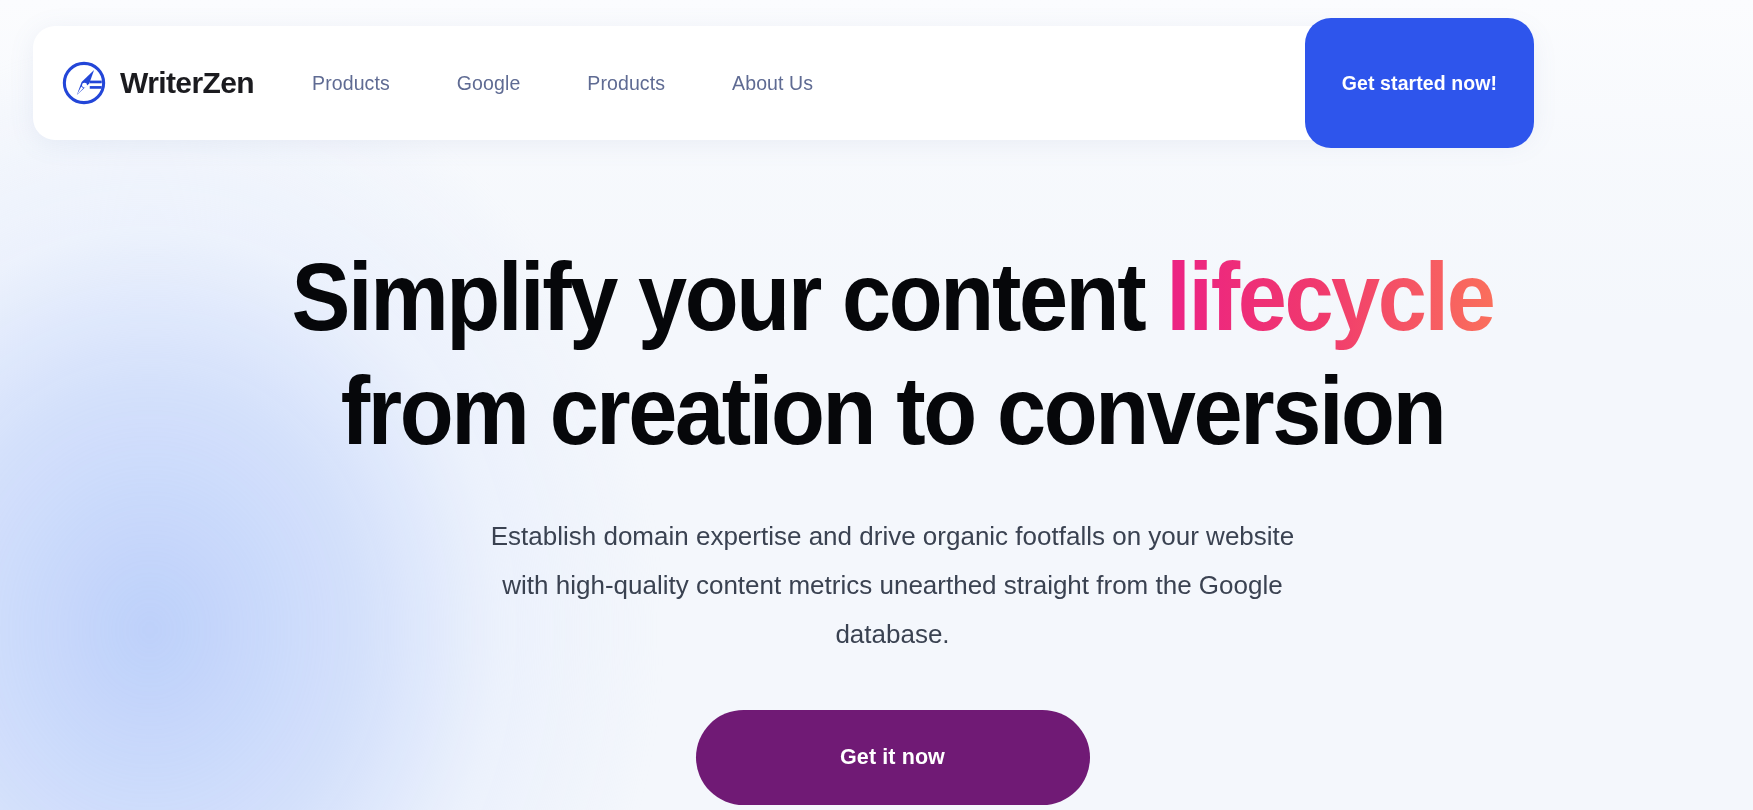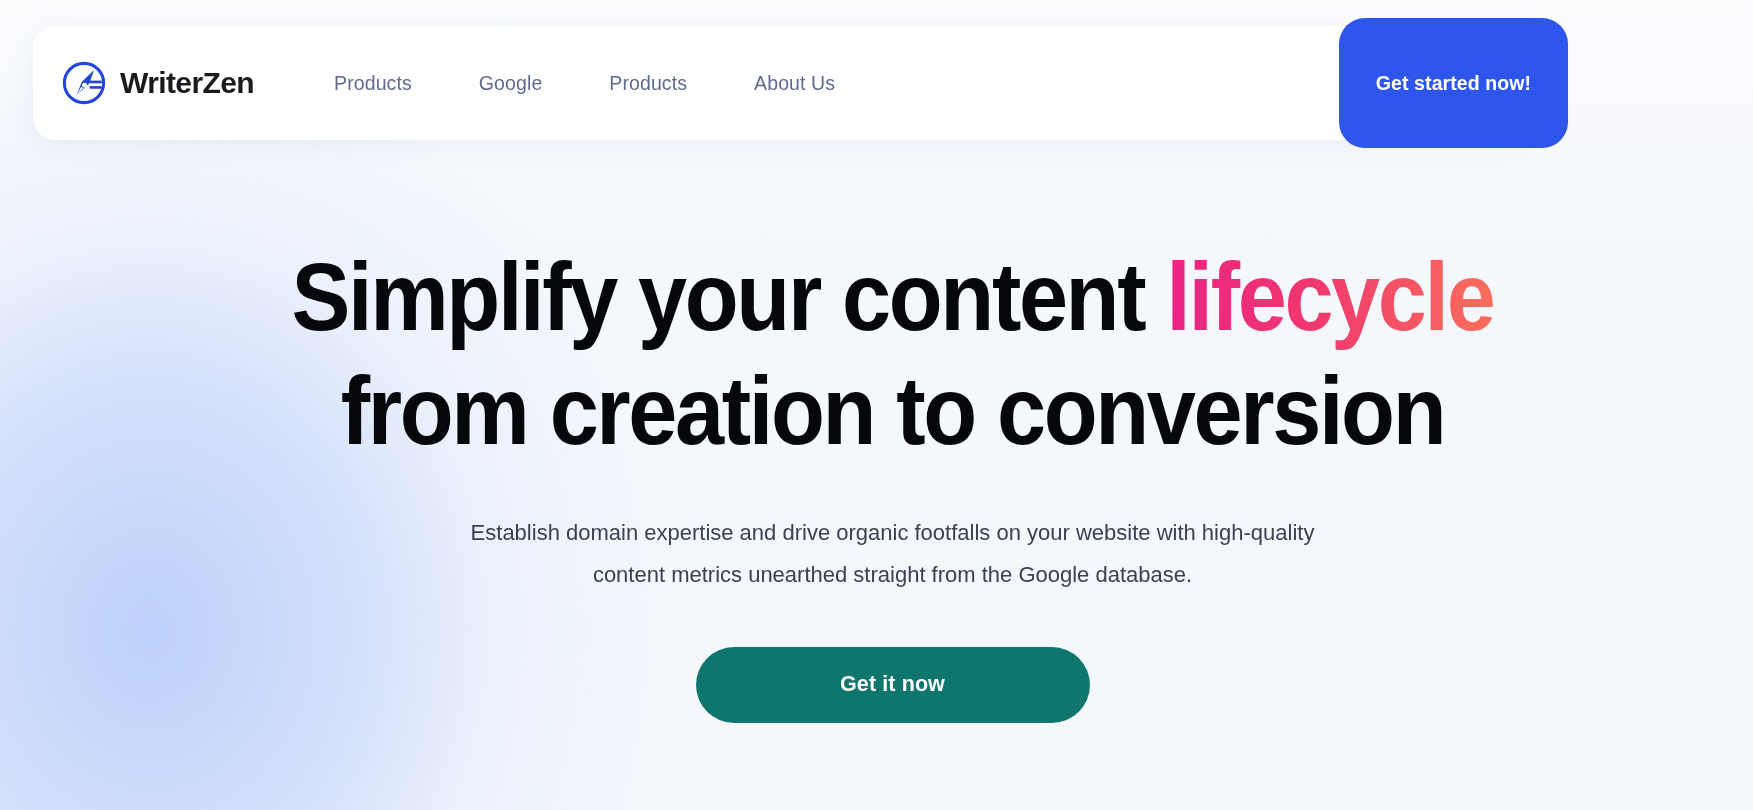--- a/index.html
+++ b/index.html
@@ -79,21 +79,21 @@
     font-weight: bold;
     letter-spacing: -0.6px;
     color: #1b1b1f;
     font-family: "Liberation Sans", sans-serif;
   }
 
   .nav {
     display: flex;
     align-items: center;
     gap: 67px;
-    margin-left: 80px;
+    margin-left: 58px;
   }
   .nav-link {
     font-size: 19.5px;
     color: #5f6b93;
     letter-spacing: 0.1px;
     cursor: pointer;
     white-space: nowrap;
   }
 
   .header-right {
@@ -122,21 +122,20 @@
     font-size: 19.5px;
     font-weight: bold;
     letter-spacing: 0.1px;
     display: flex;
     align-items: center;
     justify-content: center;
     border: none;
     cursor: pointer;
     white-space: nowrap;
     font-family: "Liberation Sans", sans-serif;
-    margin-left: 34px;
   }
 
   
   .hero {
     position: absolute;
     left: 16px;
     top: 140px;
     width: 100%;
     text-align: center;
     z-index: 2;
@@ -159,35 +158,35 @@
     background: linear-gradient(90deg, #ec2284 0%, #f0386e 45%, #fa6f5c 100%);
     -webkit-background-clip: text;
     background-clip: text;
     color: transparent;
     -webkit-text-fill-color: transparent;
   }
 
   .subtitle {
     margin: 44px auto 0;
     max-width: 1250px;
-    font-size: 22px;
+    font-size: 26px;
     line-height: 1.87;
     color: #3a4251;
     font-weight: normal;
     padding: 0 200px;
   }
 
   .cta-main {
     margin-top: 52px;
     display: inline-flex;
     align-items: center;
     justify-content: center;
     width: 394px;
-    height: 76px;
-    background: #0f766e;
+    height: 95px;
+    background: #701a75;
     color: #ffffff;
     font-size: 21.5px;
     font-weight: bold;
     border: none;
     border-radius: 48px;
     cursor: pointer;
     font-family: "Liberation Sans", sans-serif;
     letter-spacing: 0.1px;
   }
 </style>

